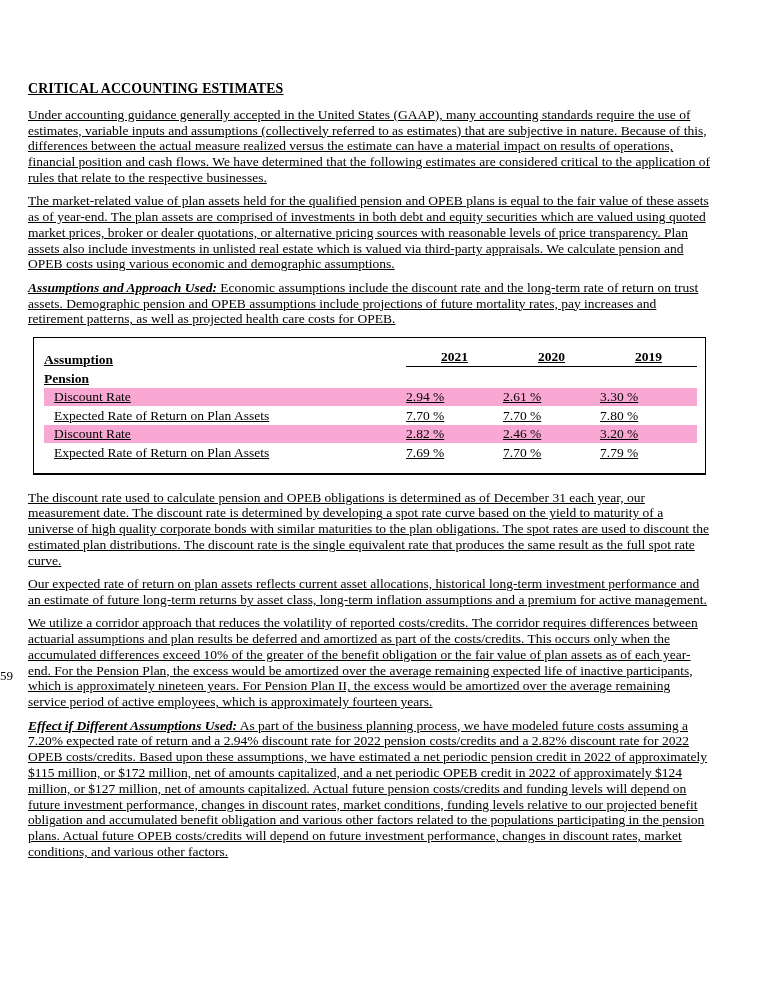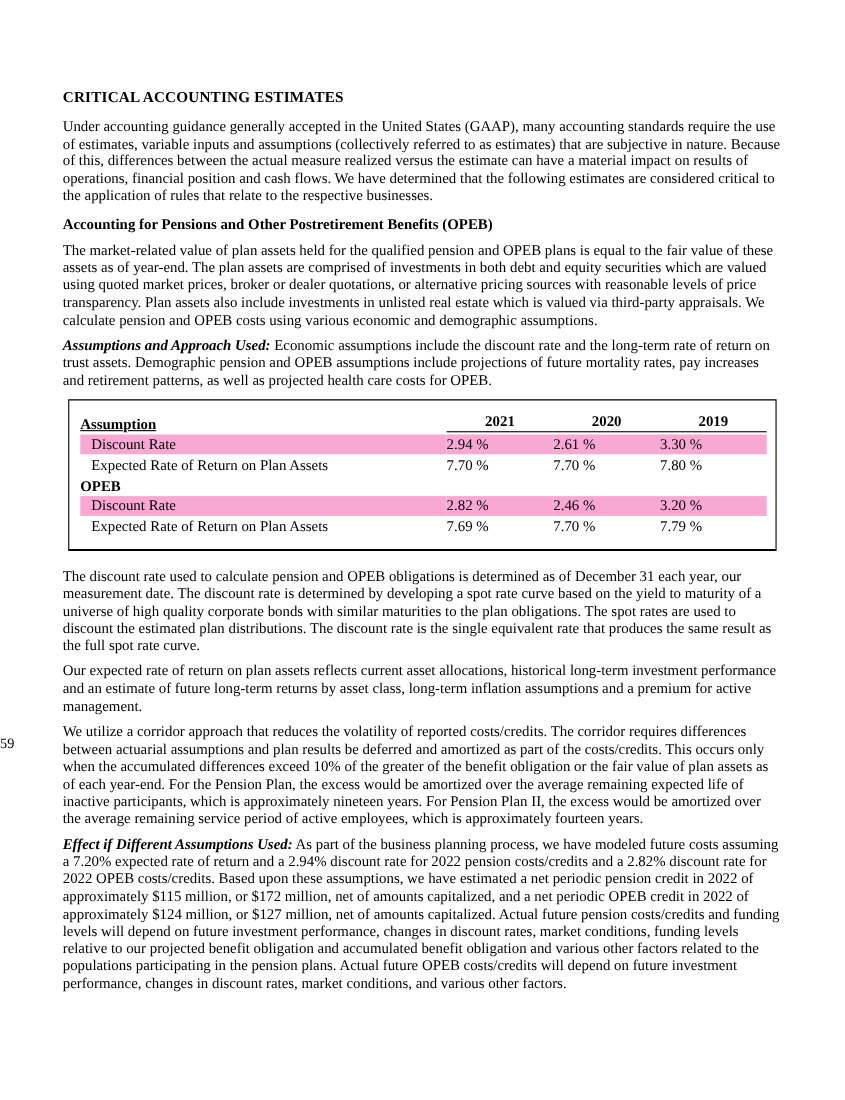--- a/index.html
+++ b/index.html
@@ -8,23 +8,24 @@
     width: 768px;
     height: 1000px;
     background: #ffffff;
     color: #000000;
     font-family: "Liberation Serif", "DejaVu Serif", serif;
     font-size: 13.5px;
     line-height: 15.8px;
     position: relative;
   }
   .page {
-    padding: 81px 57px 0 57px;
+    padding: 81px 57px 0 28px;
     height: 712px;
     position: relative;
+    text-decoration: underline;
   }
   .doc-title {
     font-size: 13.8px;
     font-weight: bold;
     margin: 0 0 10px 0;
     letter-spacing: 0.2px;
   }
   p.body-para {
     margin: 0 0 7.5px 0;
   }
@@ -89,21 +90,20 @@
 </style>
 </head>
 <body>
 
 <div class="page">
 
   <h1 class="doc-title">CRITICAL ACCOUNTING ESTIMATES</h1>
 
   <p class="body-para">Under accounting guidance generally accepted in the United States (GAAP), many accounting standards require the use of estimates, variable inputs and assumptions (collectively referred to as estimates) that are subjective in nature. Because of this, differences between the actual measure realized versus the estimate can have a material impact on results of operations, financial position and cash flows. We have determined that the following estimates are considered critical to the application of rules that relate to the respective businesses.</p>
 
-  <div class="section-heading">Accounting for Pensions and Other Postretirement Benefits (OPEB)</div>
 
   <p class="body-para">The market-related value of plan assets held for the qualified pension and OPEB plans is equal to the fair value of these assets as of year-end. The plan assets are comprised of investments in both debt and equity securities which are valued using quoted market prices, broker or dealer quotations, or alternative pricing sources with reasonable levels of price transparency. Plan assets also include investments in unlisted real estate which is valued via third-party appraisals. We calculate pension and OPEB costs using various economic and demographic assumptions.</p>
 
   <p class="body-para"><span class="lead-bi">Assumptions and Approach Used:</span><span> Economic assumptions include the discount rate and the long-term rate of return on trust assets. Demographic pension and OPEB assumptions include projections of future mortality rates, pay increases and retirement patterns, as well as projected health care costs for OPEB.</span></p>
 
   <div class="table-box">
     <table class="assumptions">
       <thead>
         <tr>
           <th class="label-col"><span class="assumption-hdr">Assumption</span></th>
@@ -112,37 +112,37 @@
             </th>
           <th class="year-col">
               <div class="year-underline">2020</div>
             </th>
           <th class="year-col">
               <div class="year-underline">2019</div>
             </th>
         </tr>
       </thead>
       <tbody>
+        <tr class="group-row">
+          <td>Pension</td>
+          <td></td>
+            <td></td>
+            <td></td>
+        </tr>
         <tr class="data-row shaded">
           <td class="row-label">Discount Rate</td>
           <td class="val">2.94 %</td>
           <td class="val">2.61 %</td>
           <td class="val">3.30 %</td>
         </tr>
         <tr class="data-row">
           <td class="row-label">Expected Rate of Return on Plan Assets</td>
           <td class="val">7.70 %</td>
           <td class="val">7.70 %</td>
           <td class="val">7.80 %</td>
-        </tr>
-        <tr class="group-row">
-          <td>OPEB</td>
-          <td></td>
-            <td></td>
-            <td></td>
         </tr>
         <tr class="data-row shaded">
           <td class="row-label">Discount Rate</td>
           <td class="val">2.82 %</td>
           <td class="val">2.46 %</td>
           <td class="val">3.20 %</td>
         </tr>
         <tr class="data-row">
           <td class="row-label">Expected Rate of Return on Plan Assets</td>
           <td class="val">7.69 %</td>

